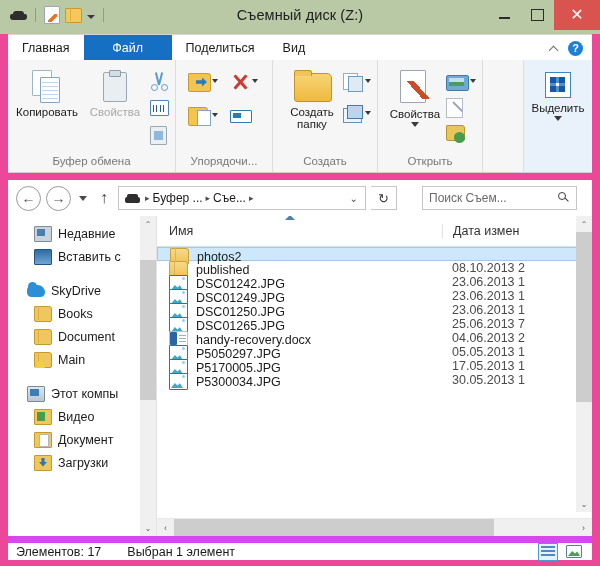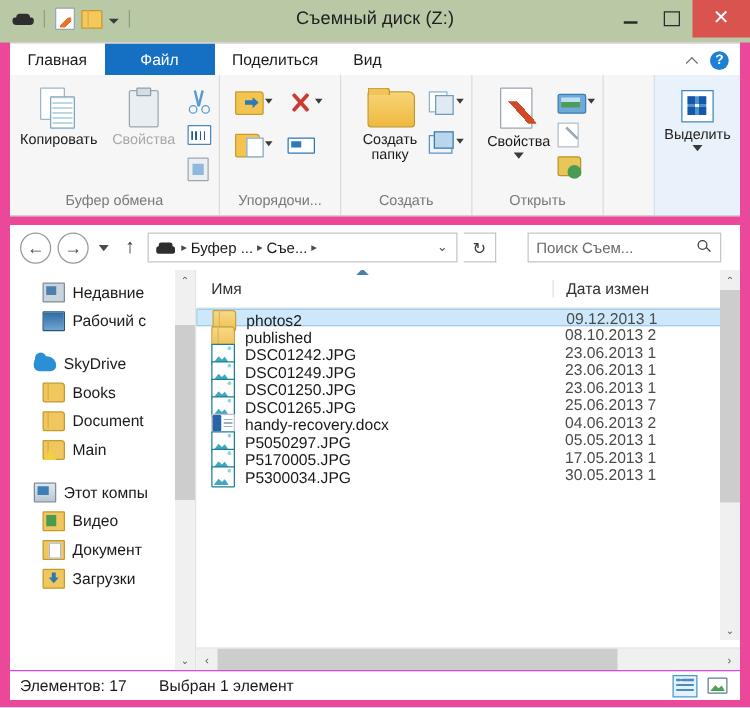--- a/index.html
+++ b/index.html
@@ -1079,21 +1079,21 @@
   }
   .hscroll-right {
     margin-left: auto;
   }
   
   .statusbar {
     position: absolute;
     left: 8px; top: 536px;
     width: 584px; height: 24px;
     background: #ffffff;
-    border-top: 1px solid #d946ef;
+    border-top: 7px solid #d946ef;
     display: flex;
     align-items: center;
     padding: 0 8px;
     box-sizing: border-box;
   }
   .status-count {
     font-size: 12.5px;
     color: #1a1a1a;
     margin-right: 26px;
   }
@@ -1318,21 +1318,21 @@
 
   <div class="content">
 
     <div class="navpane">
       <div class="navitem child">
         <span class="navicon ni-recent"></span>
         <span>Недавние</span>
       </div>
       <div class="navitem child">
         <span class="navicon ni-desktop"></span>
-        <span>Рабочий с</span>
+        <span>Вставить с</span>
       </div>
       <div class="navspacer"></div>
       <div class="navitem root">
         <span class="navicon ni-skydrive"></span>
         <span>SkyDrive</span>
       </div>
       <div class="navitem child">
         <span class="navicon ni-folder"></span>
         <span>Books</span>
       </div>
@@ -1377,21 +1377,20 @@
         </div>
         <div class="col-date">Дата измен</div>
       </div>
 
       <div class="filerows">
         <div class="filerow selected">
           <div class="file-namecell">
             <span class="fi fi-folder"></span>
             <span>photos2</span>
           </div>
-          <div class="file-date">09.12.2013 1</div>
         </div>
         <div class="filerow">
           <div class="file-namecell">
             <span class="fi fi-folder"></span>
             <span>published</span>
           </div>
           <div class="file-date">08.10.2013 2</div>
         </div>
         <div class="filerow">
           <div class="file-namecell">

